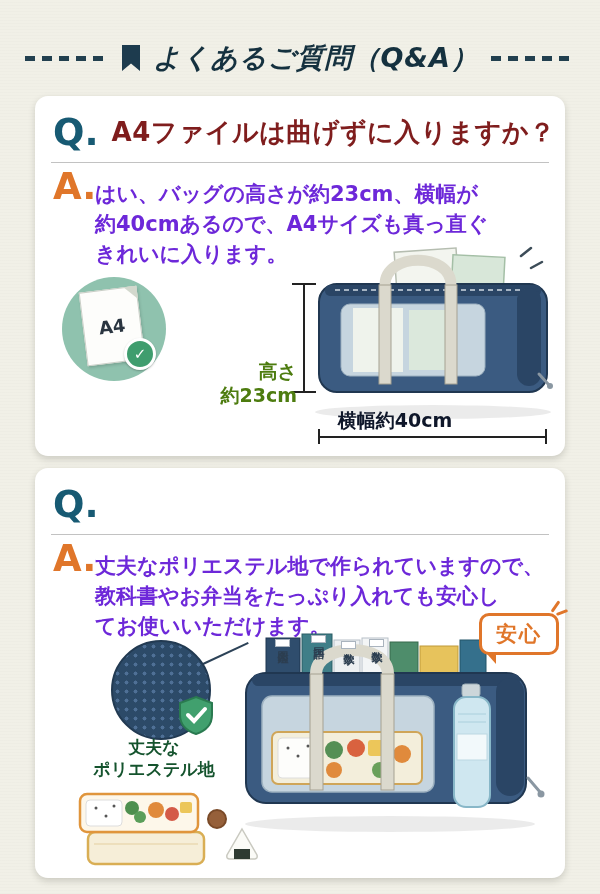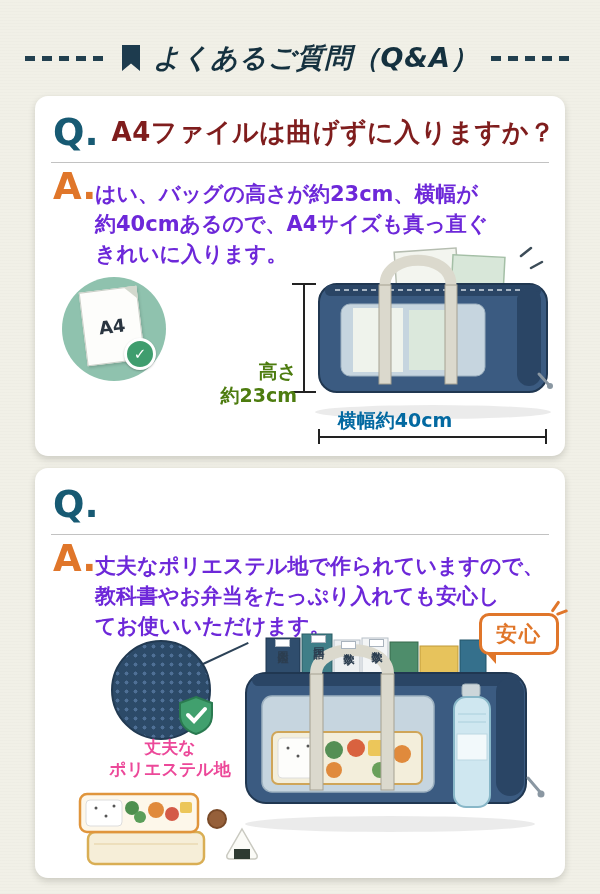--- a/index.html
+++ b/index.html
@@ -35,28 +35,28 @@
               justify-content:center;box-shadow:0 1px 2px rgba(0,0,0,.25);}
   .bag1svg{position:absolute;left:250px;top:-12px;width:270px;height:200px;}
   .dimline{position:absolute;background:#222;}
   .dim-v{left:268px;top:28px;width:2px;height:108px;}
   .dim-v-capt{left:257px;top:27px;width:24px;height:2px;}
   .dim-v-capb{left:257px;top:135px;width:24px;height:2px;}
   .dim-h{left:284px;top:180px;width:228px;height:2px;}
   .dim-h-capl{left:283px;top:173px;width:2px;height:15px;}
   .dim-h-capr{left:510px;top:173px;width:2px;height:15px;}
   .height-label{position:absolute;left:150px;top:56px;width:112px;text-align:right;font-size:19px;font-weight:700;color:#4d7c0f;line-height:1.25;white-space:pre-line;margin-top:48px;}
-  .width-label{position:absolute;left:270px;top:152px;width:180px;text-align:center;font-size:19px;font-weight:700;color:#0369a1;}
+  .width-label{position:absolute;left:270px;top:152px;width:180px;text-align:center;font-size:19px;font-weight:700;color:#0f172a;}
   
   .illus2{position:absolute;left:0;top:145px;right:0;height:265px;}
   .fabric{position:absolute;left:76px;top:27px;width:96px;height:96px;border-radius:50%;background-color:#2c4a68;
           background-image:radial-gradient(#4f7096 1.8px,transparent 2.2px);background-size:9px 9px;border:2px solid #223a52;}
   .shield{position:absolute;left:143px;top:82px;}
   .connector{position:absolute;left:168px;top:50px;width:50px;height:2px;background:#2c4257;transform:rotate(-25deg);transform-origin:left center;}
-  .material-label{position:absolute;left:45px;top:123px;width:180px;text-align:center;font-size:17px;font-weight:700;color:#ec4899;line-height:1.3;white-space:pre-line;}
+  .material-label{position:absolute;left:29px;top:123px;width:180px;text-align:center;font-size:17px;font-weight:700;color:#14532d;line-height:1.3;white-space:pre-line;}
   .bag2svg{position:absolute;left:195px;top:15px;width:320px;height:210px;}
   .booklabel{position:absolute;writing-mode:vertical-rl;font-size:11px;font-weight:700;color:#2c3e50;background:#fff;
              border:1px solid #aab4be;padding:2px 1px;line-height:1;letter-spacing:1px;}
   .bl1{left:240px;top:26px;} .bl2{left:276px;top:22px;} .bl3{left:306px;top:28px;} .bl4{left:334px;top:26px;}
   .anshin{position:absolute;left:444px;top:0;width:74px;height:36px;background:#fff;border:3px solid #e0762a;border-radius:10px;
           color:#e0762a;font-size:21px;font-weight:700;display:flex;align-items:center;justify-content:center;letter-spacing:2px;}
   .anshin-tail{position:absolute;left:452px;top:41px;width:0;height:0;border-top:10px solid #e0762a;border-left:9px solid transparent;}
   .spark{position:absolute;background:#e0762a;height:3px;border-radius:2px;}
   .spark1{left:514px;top:-8px;width:13px;transform:rotate(-55deg);}
   .spark2{left:521px;top:-2px;width:12px;transform:rotate(-20deg);}

